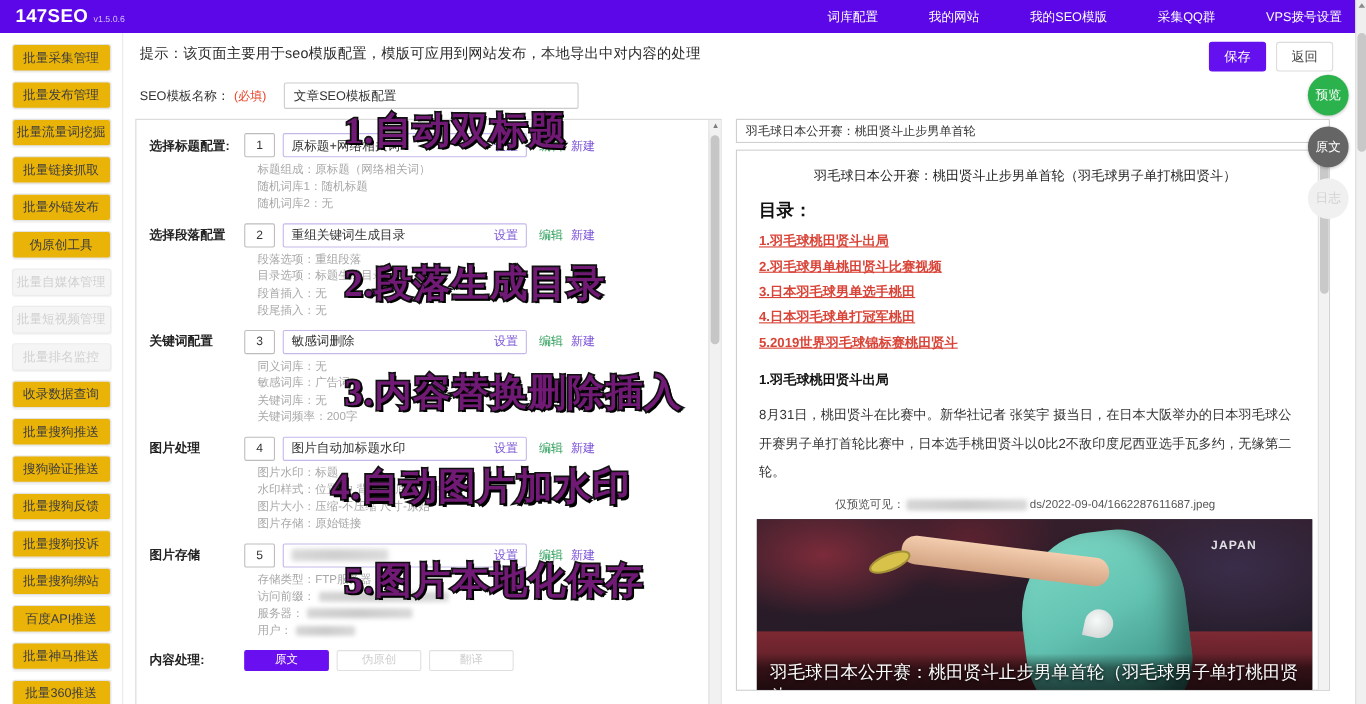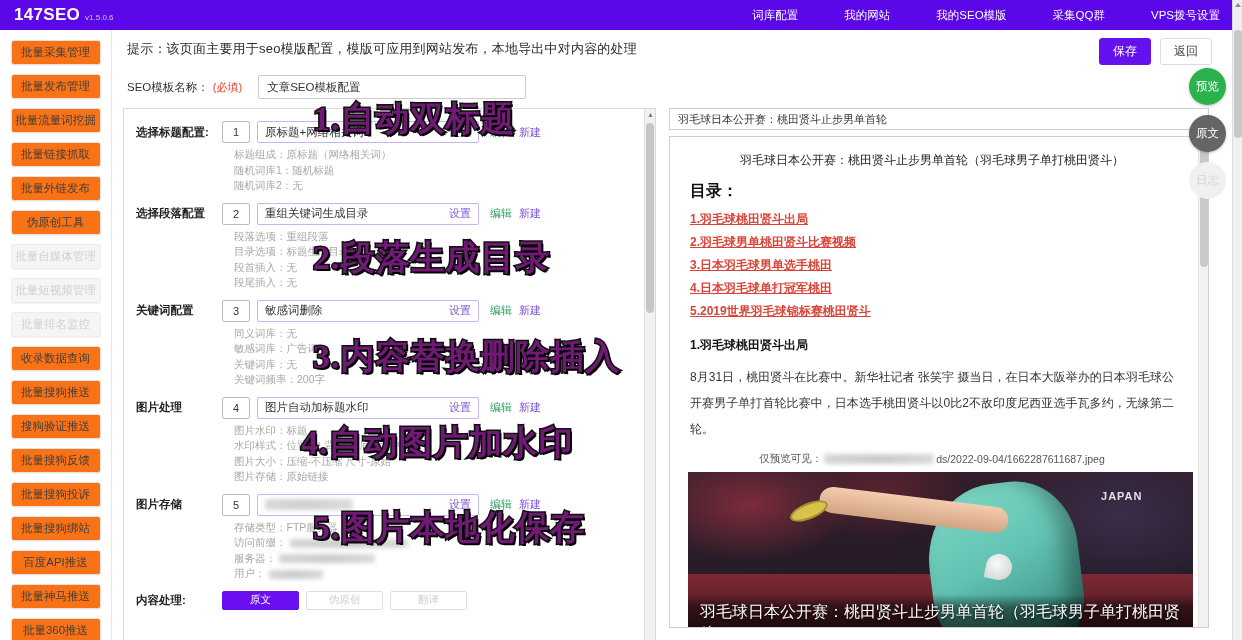--- a/index.html
+++ b/index.html
@@ -36,21 +36,21 @@
   .page { position: absolute; left: 0; top: 30px; width: 1242px; height: 610px; background: #fff; }
 
   
   .sidebar {
     position: absolute; left: 0; top: 0; width: 112px; height: 610px;
     background: #ffffff; border-right: 1px solid #e8e8e8;
     padding: 10px 0 0 0; overflow: hidden;
   }
   .side-item {
     width: 90px; height: 25px; margin: 0 auto 9px auto;
-    background: #f97316; border: 1px solid #e3e3e3; border-radius: 3px;
+    background: #eab308; border: 1px solid #e3e3e3; border-radius: 3px;
     font-size: 11.5px; color: #3d3d3d;
     display: flex; align-items: center; justify-content: center;
     box-shadow: 0 1px 1px rgba(0,0,0,.05); cursor: pointer;
     white-space: nowrap;
   }
   .side-item.disabled { color: #d0d0d0; background: #f5f5f5; border-color: #ececec; }
 
   
   .main { position: absolute; left: 113px; top: 0; width: 1129px; height: 610px; }
 

